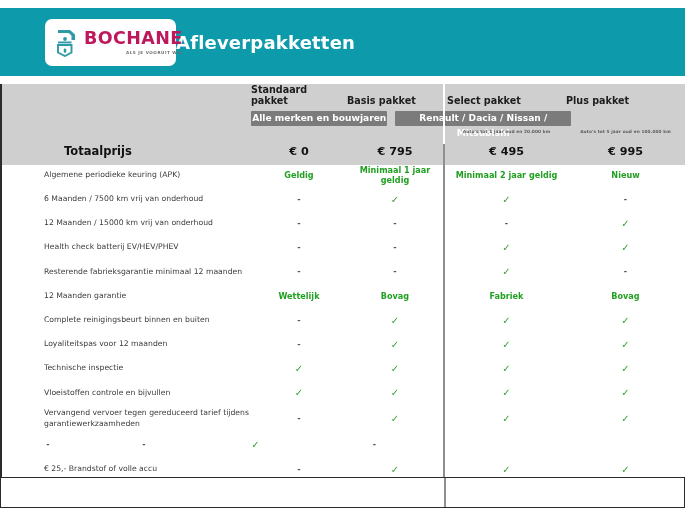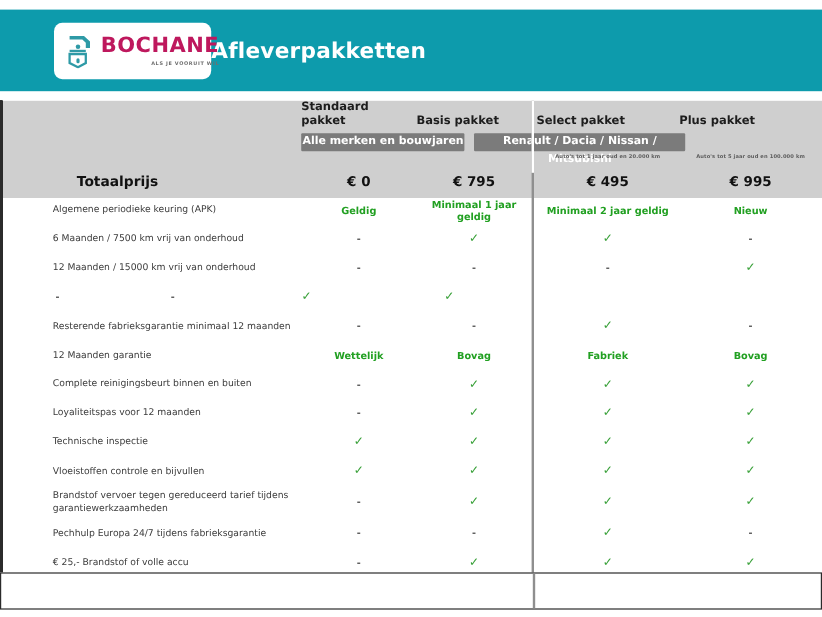--- a/index.html
+++ b/index.html
@@ -227,20 +227,21 @@
           <div class="edge-tick"></div>
           <div class="c-label feat">12 Maanden / 15000 km vrij van onderhoud</div>
           <div class="c-a mark dash">-</div>
           <div class="c-b mark dash">-</div>
           <div class="c-sep"></div>
           <div class="c-c mark dash">-</div>
           <div class="c-d mark check">✓</div>
         </div>
         <div class="drow plain">
           <div class="edge-tick"></div>
+          <div class="c-label feat">Health check batterij EV/HEV/PHEV</div>
           <div class="c-a mark dash">-</div>
           <div class="c-b mark dash">-</div>
           <div class="c-sep"></div>
           <div class="c-c mark check">✓</div>
           <div class="c-d mark check">✓</div>
         </div>
         <div class="drow alt">
           <div class="edge-tick"></div>
           <div class="c-label feat">Resterende fabrieksgarantie minimaal 12 maanden</div>
           <div class="c-a mark dash">-</div>
@@ -289,30 +290,29 @@
           <div class="edge-tick"></div>
           <div class="c-label feat">Vloeistoffen controle en bijvullen</div>
           <div class="c-a mark check">✓</div>
           <div class="c-b mark check">✓</div>
           <div class="c-sep"></div>
           <div class="c-c mark check">✓</div>
           <div class="c-d mark check">✓</div>
         </div>
         <div class="drow alt tall">
           <div class="edge-tick"></div>
-          <div class="c-label feat">Brandstof vervoer tegen gereduceerd tarief tijdens garantiewerkzaamheden</div>
-          <div class="c-a mark dash">-</div>
-          <div class="c-b mark check">✓</div>
-          <div class="c-sep"></div>
-          <div class="c-c mark check">✓</div>
-          <div class="c-d mark check">✓</div>
-        </div>
-        <div class="drow plain">
-          <div class="edge-tick"></div>
-          <div class="c-label feat">Pechhulp Europa 24/7 tijdens fabrieksgarantie</div>
+          <div class="c-label feat">Vervangend vervoer tegen gereduceerd tarief tijdens garantiewerkzaamheden</div>
+          <div class="c-a mark dash">-</div>
+          <div class="c-b mark check">✓</div>
+          <div class="c-sep"></div>
+          <div class="c-c mark check">✓</div>
+          <div class="c-d mark check">✓</div>
+        </div>
+        <div class="drow plain">
+          <div class="edge-tick"></div>
           <div class="c-a mark dash">-</div>
           <div class="c-b mark dash">-</div>
           <div class="c-sep"></div>
           <div class="c-c mark check">✓</div>
           <div class="c-d mark dash">-</div>
         </div>
         <div class="drow alt">
           <div class="edge-tick"></div>
           <div class="c-label feat">€ 25,- Brandstof of  volle accu</div>
           <div class="c-a mark dash">-</div>

